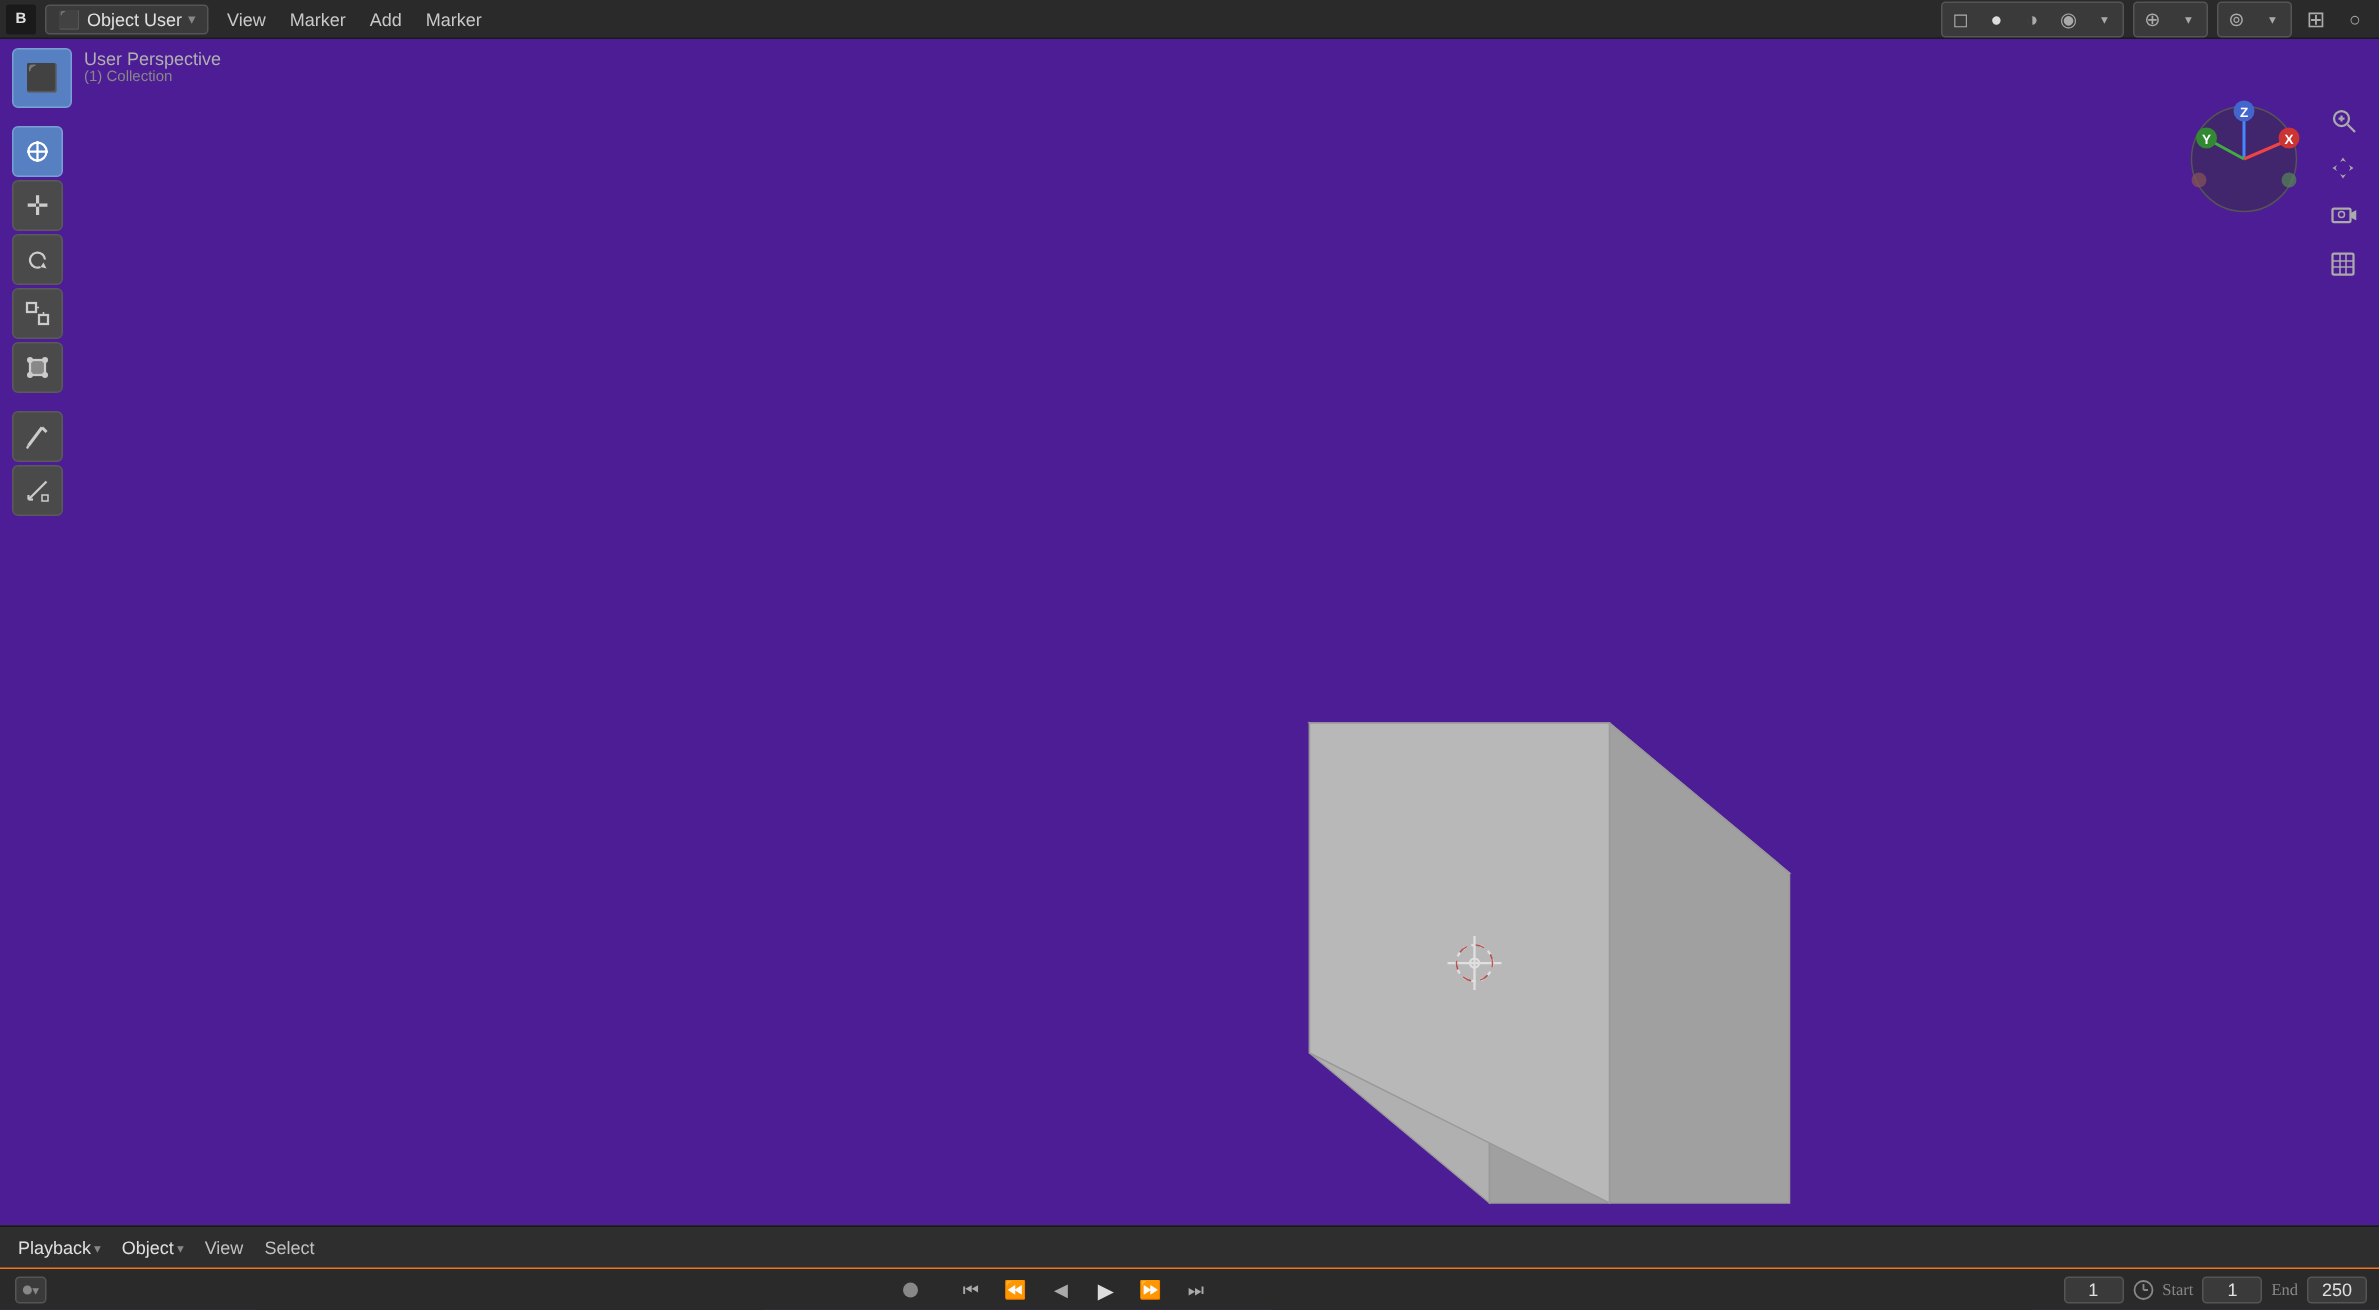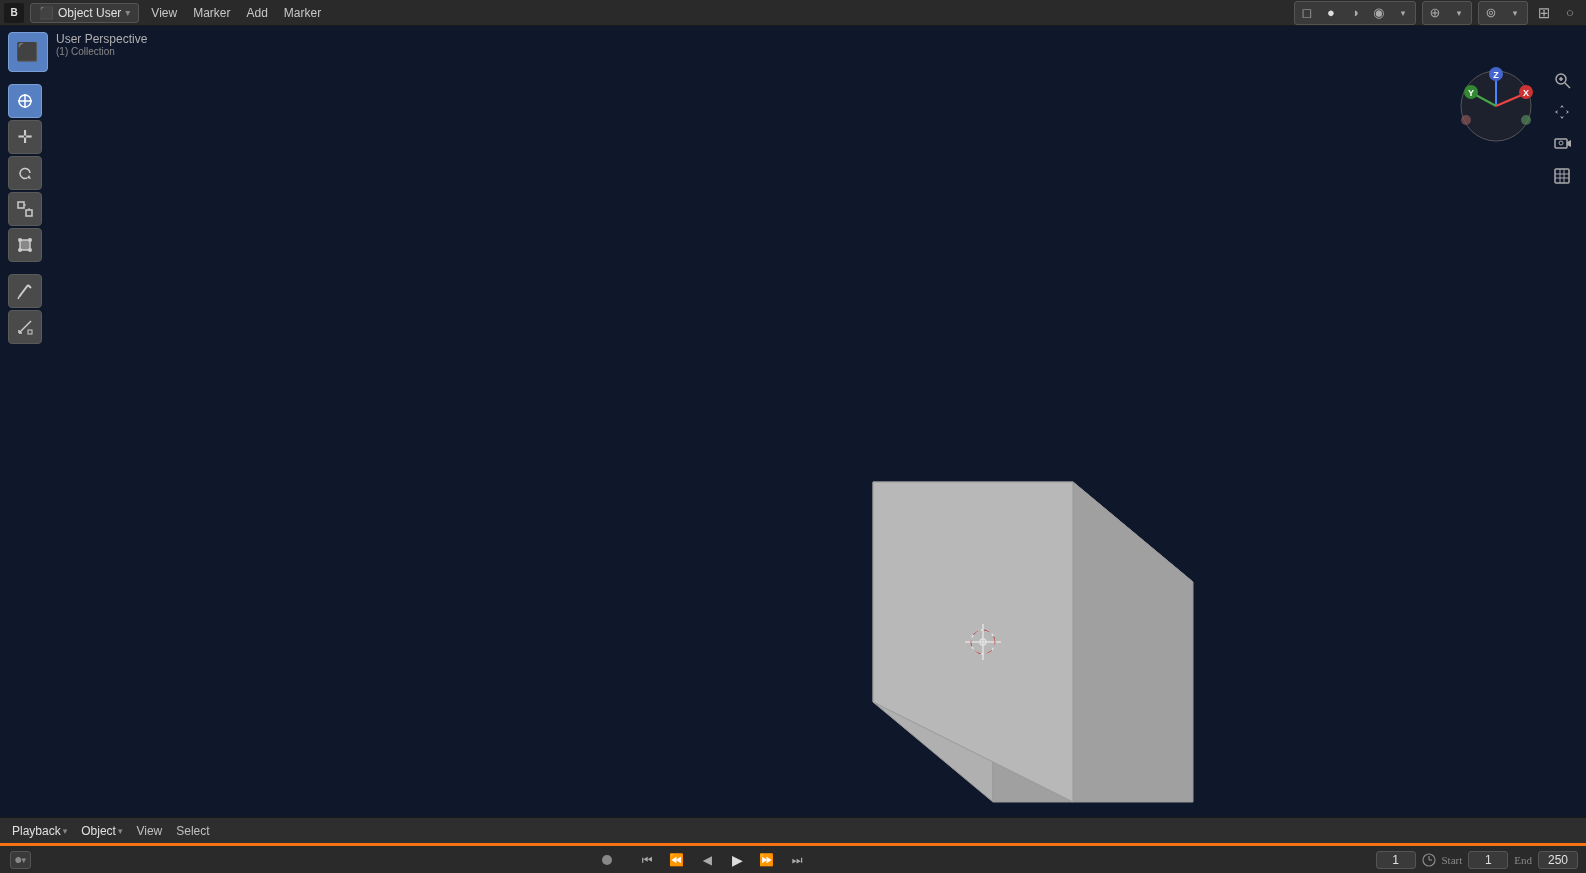--- a/index.html
+++ b/index.html
@@ -75,21 +75,21 @@
       background: #3a3a3a;
       border-radius: 3px;
       border: 1px solid #555;
       margin: 0 2px;
     }
 
     
     #viewport {
       position: absolute;
       top: 26px; left: 0; right: 0; bottom: 56px;
-      background: #0f172a;
+      background: #4c1d95;
       overflow: hidden;
       padding-left: 28px;
     }
 
     
     #grid-canvas {
       position: absolute;
       top: 0; left: 0; right: 0; bottom: 0;
     }
     .vp-title {
@@ -174,21 +174,21 @@
       position: absolute;
       bottom: 0; left: 0; right: 0;
       height: 56px;
       background: #2a2a2a;
       border-top: 1px solid #1a1a1a;
       z-index: 100;
     }
     #timeline-bar {
       height: 28px;
       background: #2e2e2e;
-      border-bottom: 3px solid #f97316;
+      border-bottom: 1px solid #f97316;
       display: flex;
       align-items: center;
       padding: 0 8px;
       gap: 6px;
     }
     #playback-bar {
       height: 28px;
       background: #2a2a2a;
       display: flex;
       align-items: center;

